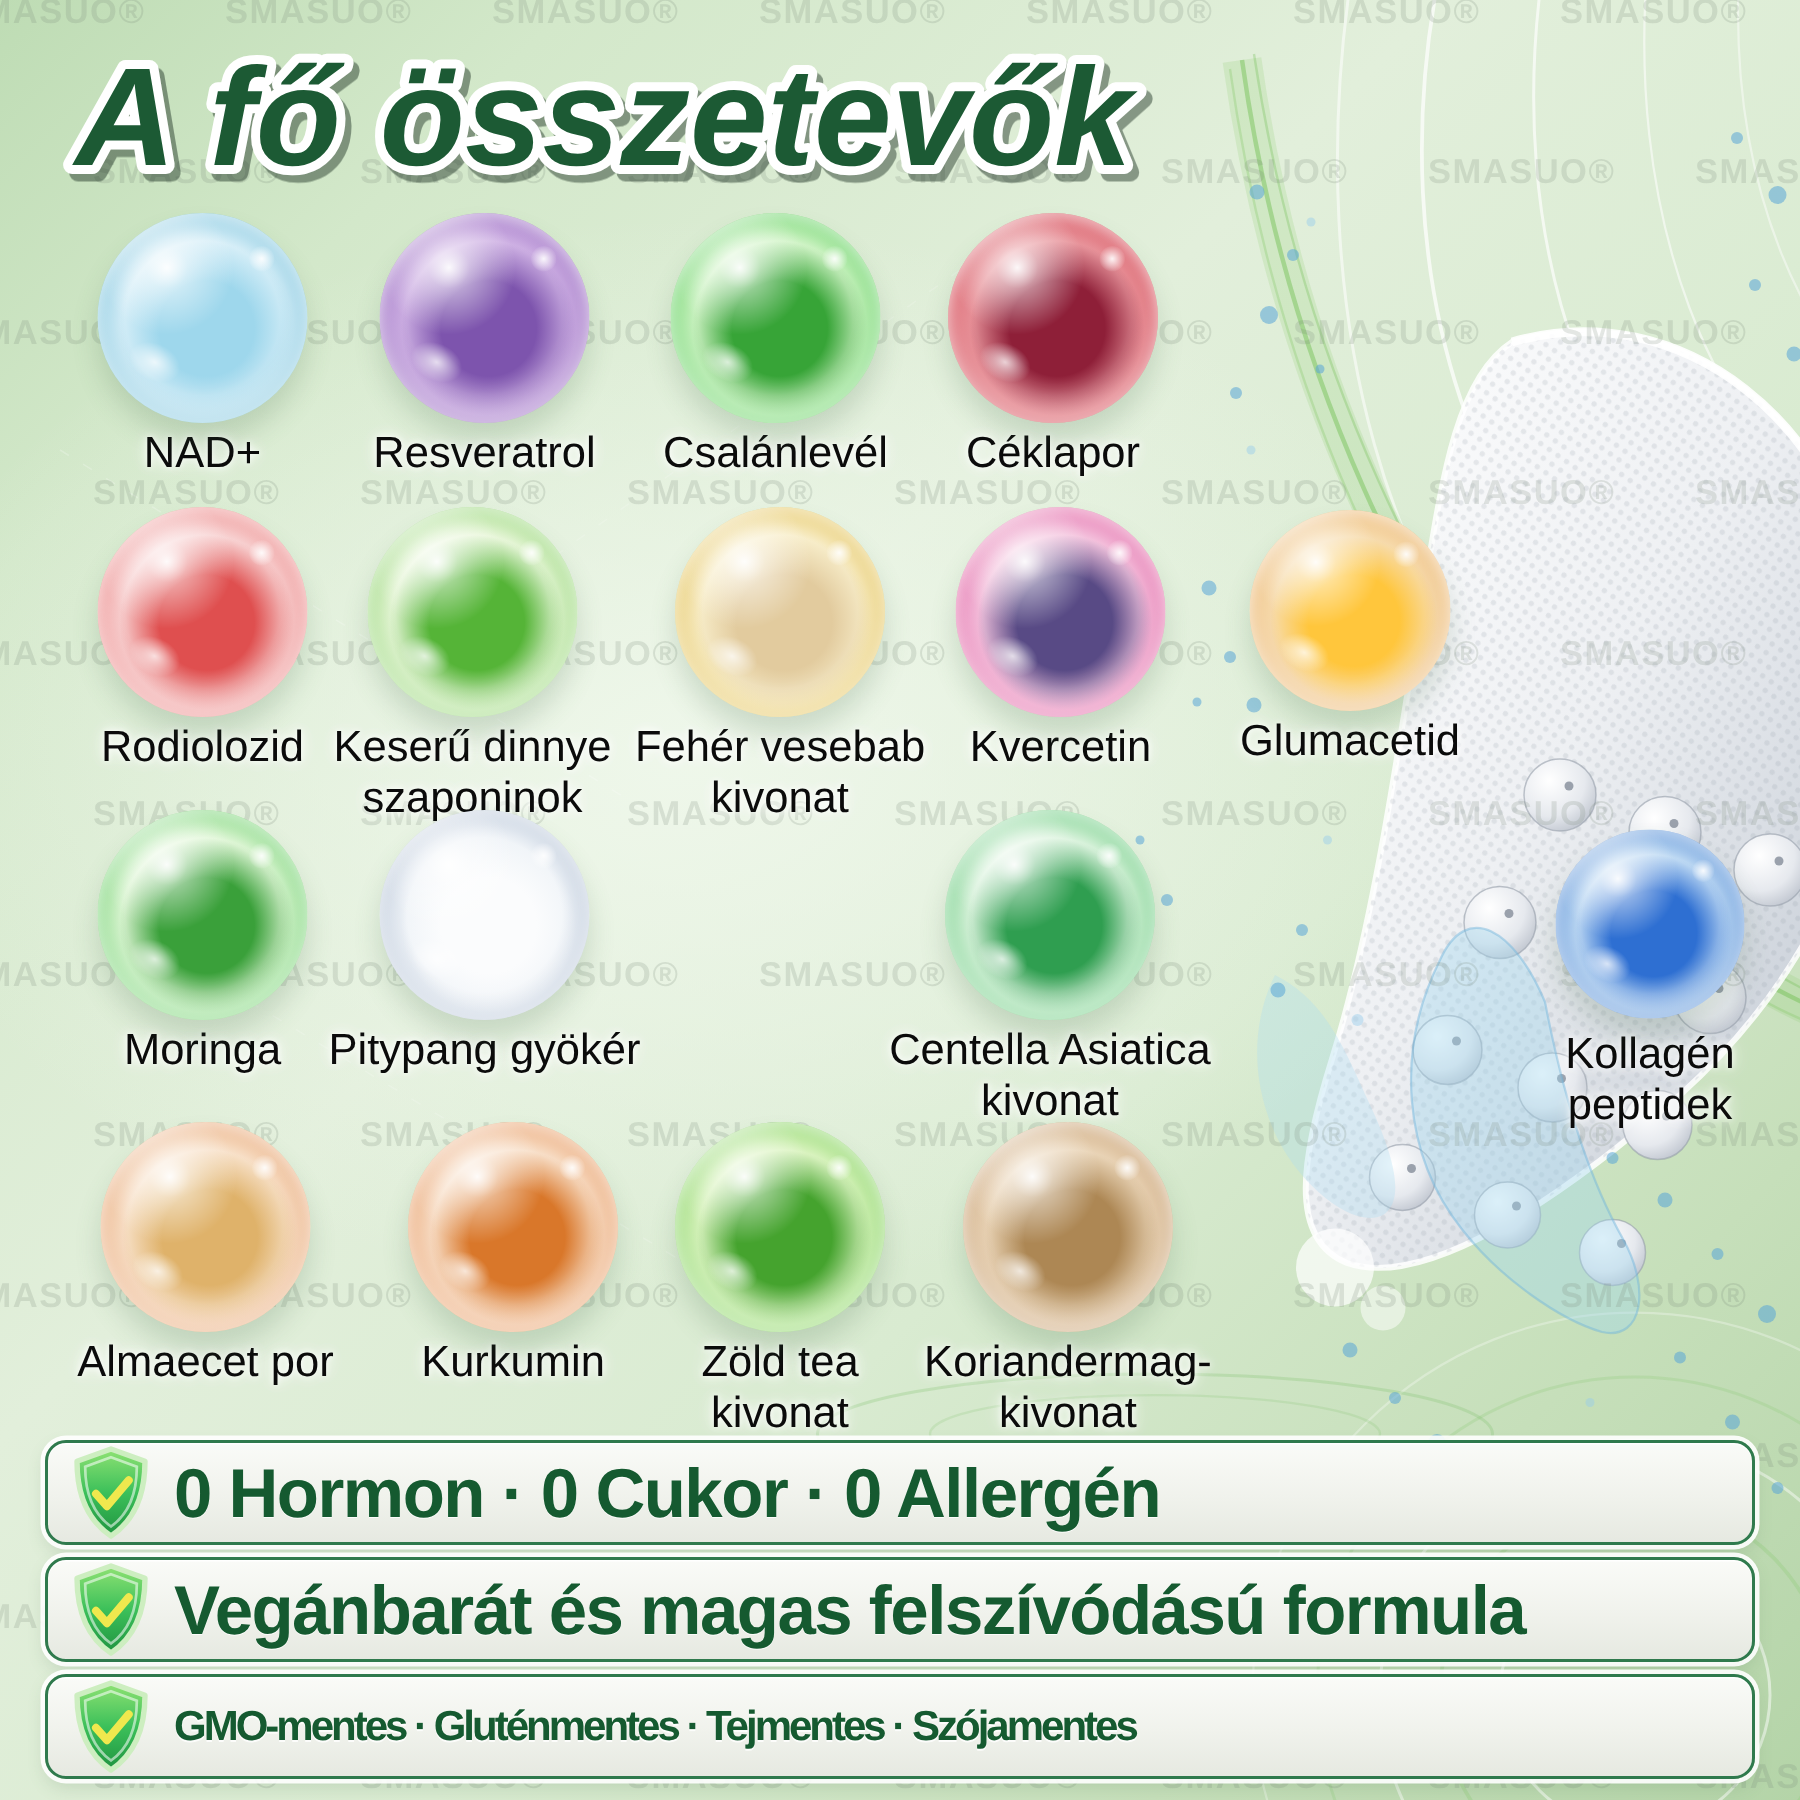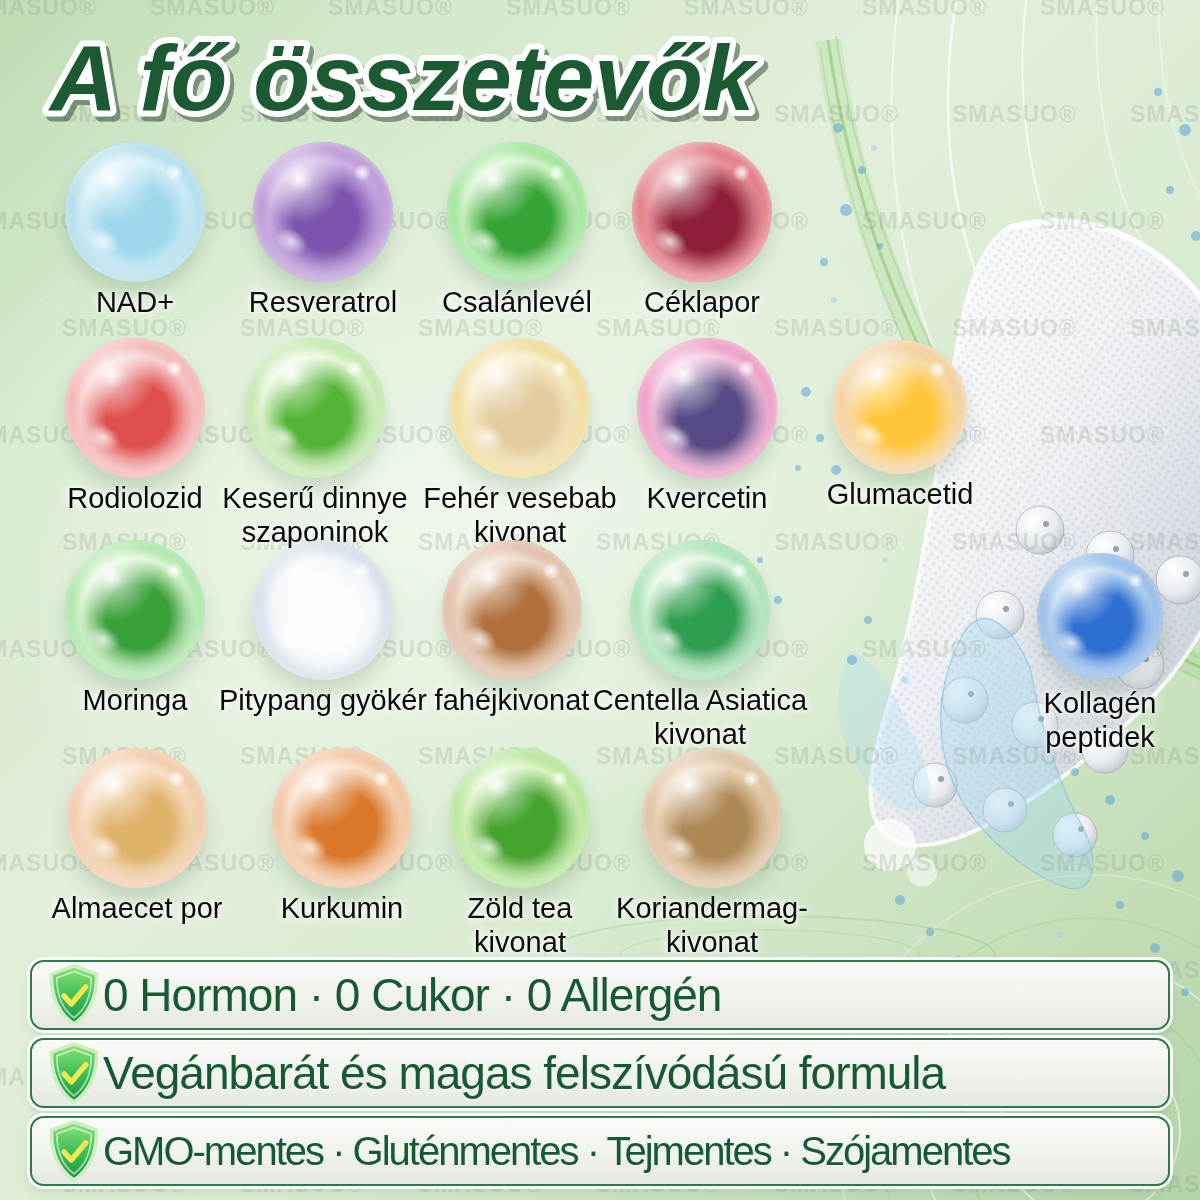--- a/index.html
+++ b/index.html
@@ -54,24 +54,24 @@
   
   .banner{
     position:absolute;left:30px;width:1140px;height:70px;border-radius:14px;box-sizing:border-box;
     background:linear-gradient(180deg,#fafbf8 0%,#f0f2ec 55%,#e6e9e1 100%);
     border:2px solid #2f7a4d;
     box-shadow:0 0 0 3px rgba(255,255,255,.9),0 5px 12px rgba(80,120,85,.20),inset 0 1px 0 #ffffff;
     display:flex;align-items:center;padding-left:13px;
   }
   .banner.b1{top:960px;} .banner.b2{top:1038px;} .banner.b3{top:1116px;}
   .claim{
-    font-weight:400;font-size:46px;letter-spacing:-1px;color:#155a30;white-space:nowrap;
+    margin-left:13px;font-weight:700;font-size:46px;letter-spacing:-1px;color:#155a30;white-space:nowrap;
     text-shadow:0 1px 0 rgba(255,255,255,.8);
   }
-  .claim.tight{font-size:40px;letter-spacing:-2px;}
+  .claim.tight{font-size:28px;letter-spacing:-2px;}
   .shield{flex:0 0 auto;}
 </style>
 </head>
 <body>
 
 <div id="stage">
 
   <svg id="decor" width="1200" height="1200" viewBox="0 0 1200 1200">
     <defs>
       <linearGradient id="gIns" x1="0" y1="0" x2="1" y2="1">
@@ -336,24 +336,20 @@
       <div class="ing-label">Glumacetid</div>
     </div>
   <div class="ing p9">
       <div class="bubble" style="--ring: #66ce66; --base: #e2f7d9; --accent: #3aa03a;"></div>
       <div class="ing-label">Moringa</div>
     </div>
   <div class="ing p10">
       <div class="bubble" style="--ring: #b5c3d6; --base: #f0f4f8; --accent: #fbfcfd;"></div>
       <div class="ing-label">Pitypang gyökér</div>
     </div>
-  <div class="ing p11">
-      <div class="bubble" style="--ring: #c89272; --base: #eedac8; --accent: #b06f3c;"></div>
-      <div class="ing-label">fahéjkivonat</div>
-    </div>
   <div class="ing p12">
       <div class="bubble" style="--ring: #5fc877; --base: #def4e0; --accent: #2f9e50;"></div>
       <div class="ing-label">Centella Asiatica
 kivonat</div>
     </div>
   <div class="ing p13">
       <div class="bubble small" style="--ring: #4a86d4; --base: #c2dcf4; --accent: #2e6fd2;"></div>
       <div class="ing-label">Kollagén
 peptidek</div>
     </div>

